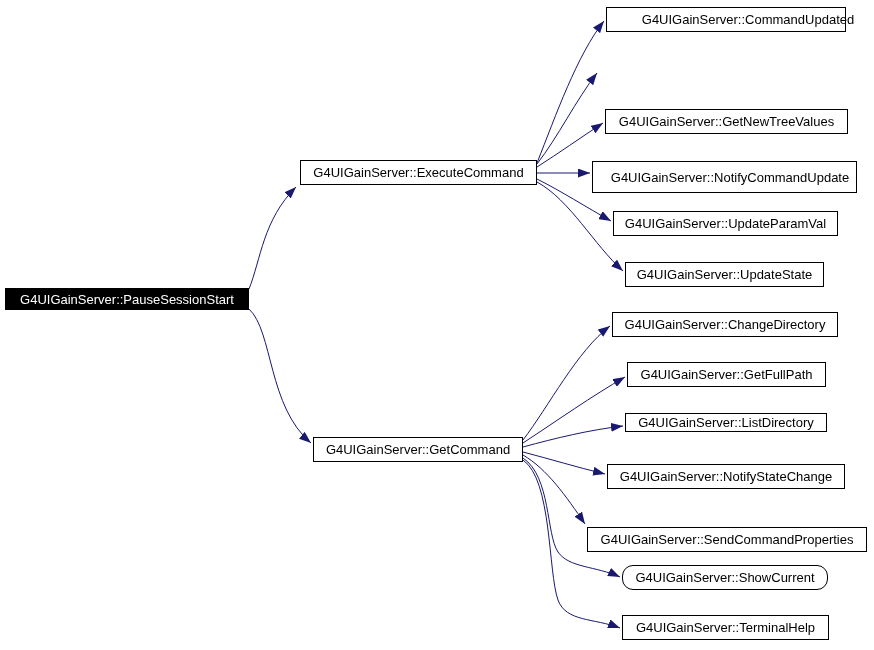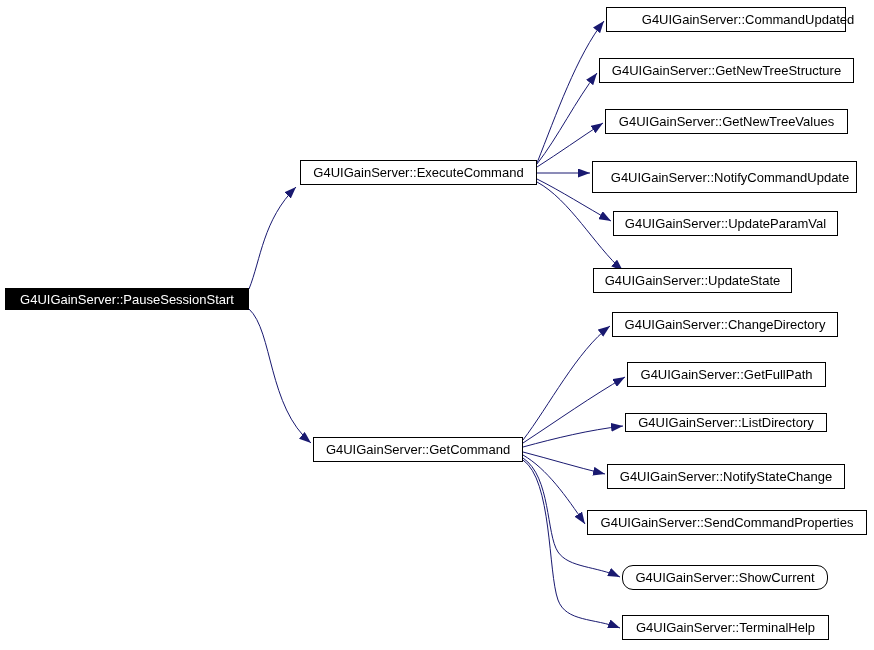--- a/index.html
+++ b/index.html
@@ -82,37 +82,36 @@
   </svg>
 
   <div class="node root" style="left:5px; top:288px; width:244px; height:22px;">G4UIGainServer::PauseSessionStart</div>
 
   <div class="node" style="left:300px; top:160px; width:237px; height:25px;">G4UIGainServer::ExecuteCommand</div>
 
   <div class="node" style="left:313px; top:437px; width:210px; height:25px;">G4UIGainServer::GetCommand</div>
 
   <div class="node" style="left:606px; top:7px; width:240px; height:25px;padding-left:44px;">G4UIGainServer::CommandUpdated</div>
 
-  <div class="node" style="left:599px; top:58px; width:255px; height:25px;">G4UIGainServer::GetNewTreeStructure</div>
 
   <div class="node" style="left:605px; top:109px; width:243px; height:25px;">G4UIGainServer::GetNewTreeValues</div>
 
   <div class="node" style="left:592px; top:161px; width:265px; height:32px;padding-left:11px;">G4UIGainServer::NotifyCommandUpdate</div>
 
   <div class="node" style="left:613px; top:211px; width:225px; height:25px;">G4UIGainServer::UpdateParamVal</div>
 
-  <div class="node" style="left:593px; top:262px; width:199px; height:25px;margin-top:6px;">G4UIGainServer::UpdateState</div>
+  <div class="node" style="left:625px; top:262px; width:199px; height:25px;">G4UIGainServer::UpdateState</div>
 
   <div class="node" style="left:612px; top:312px; width:226px; height:25px;">G4UIGainServer::ChangeDirectory</div>
 
   <div class="node" style="left:627px; top:362px; width:199px; height:25px;">G4UIGainServer::GetFullPath</div>
 
   <div class="node" style="left:625px; top:413px; width:202px; height:19px;">G4UIGainServer::ListDirectory</div>
 
   <div class="node" style="left:607px; top:464px; width:238px; height:25px;">G4UIGainServer::NotifyStateChange</div>
 
-  <div class="node" style="left:587px; top:510px; width:280px; height:25px;">G4UIGainServer::SendCommandProperties</div>
+  <div class="node" style="left:587px; top:527px; width:280px; height:25px;">G4UIGainServer::SendCommandProperties</div>
 
   <div class="node" style="left:622px; top:565px; width:206px; height:25px;border-radius:11px;">G4UIGainServer::ShowCurrent</div>
 
   <div class="node" style="left:622px; top:615px; width:207px; height:25px;">G4UIGainServer::TerminalHelp</div>
 
 </div>
 
 </body></html>

